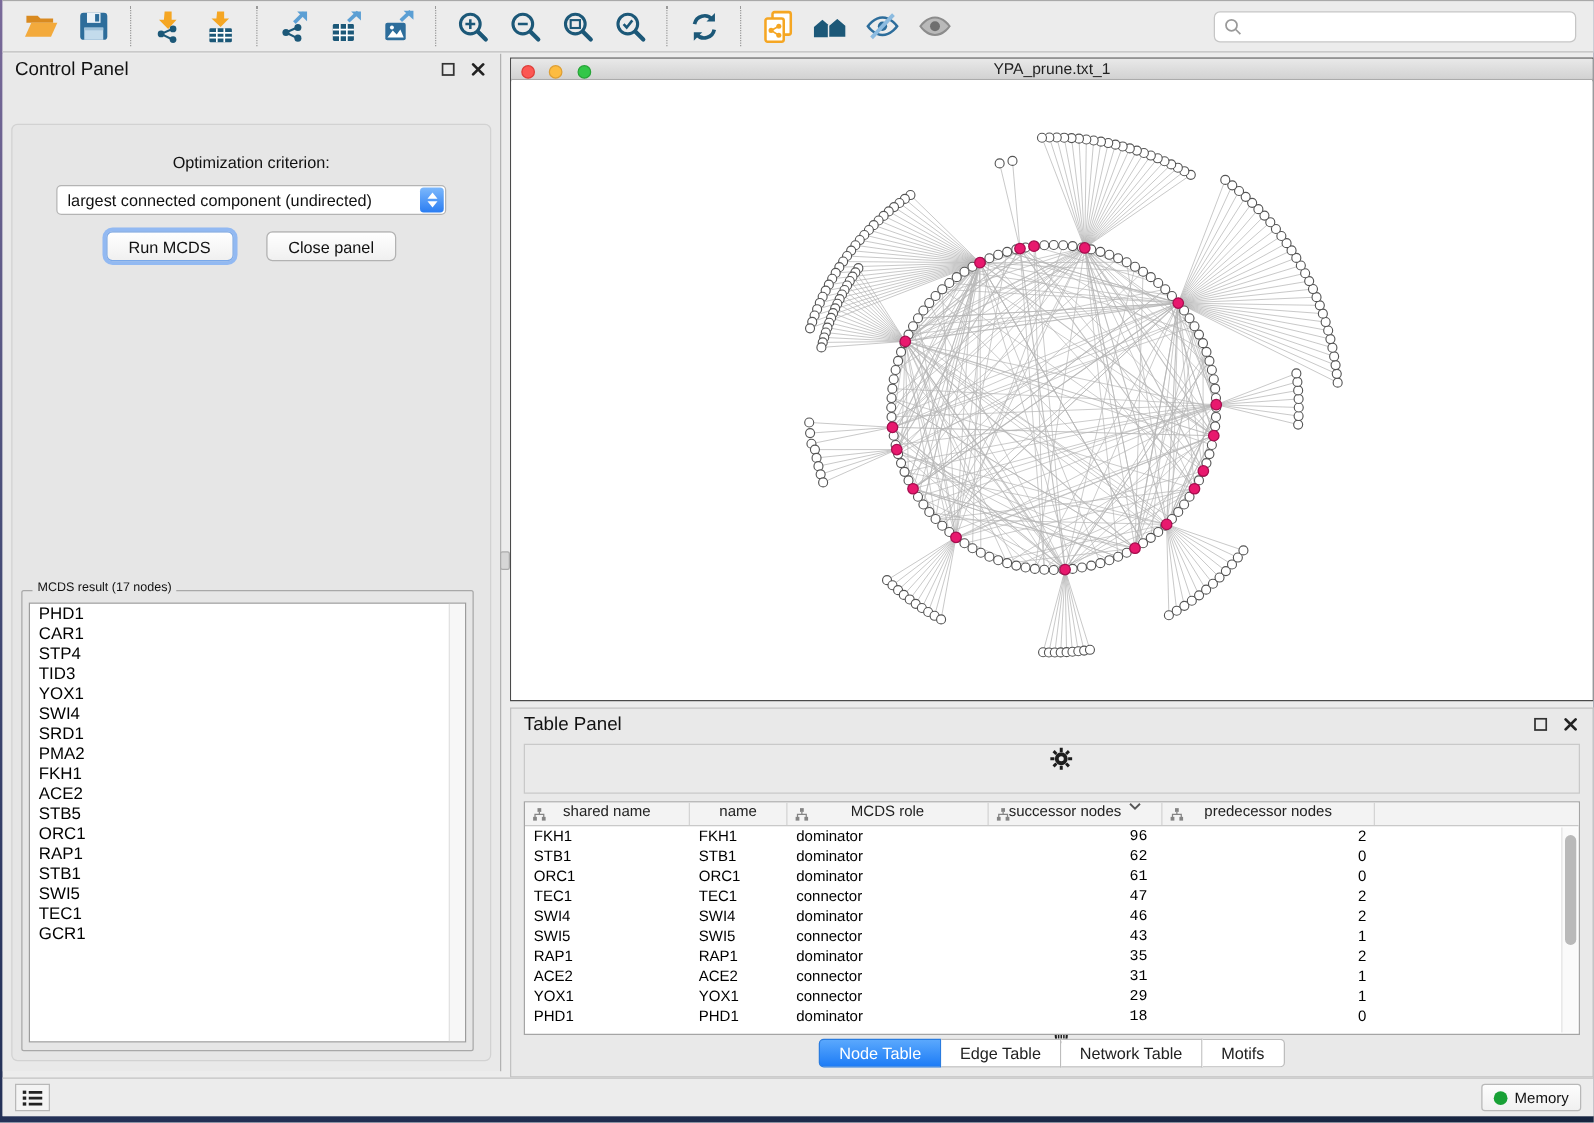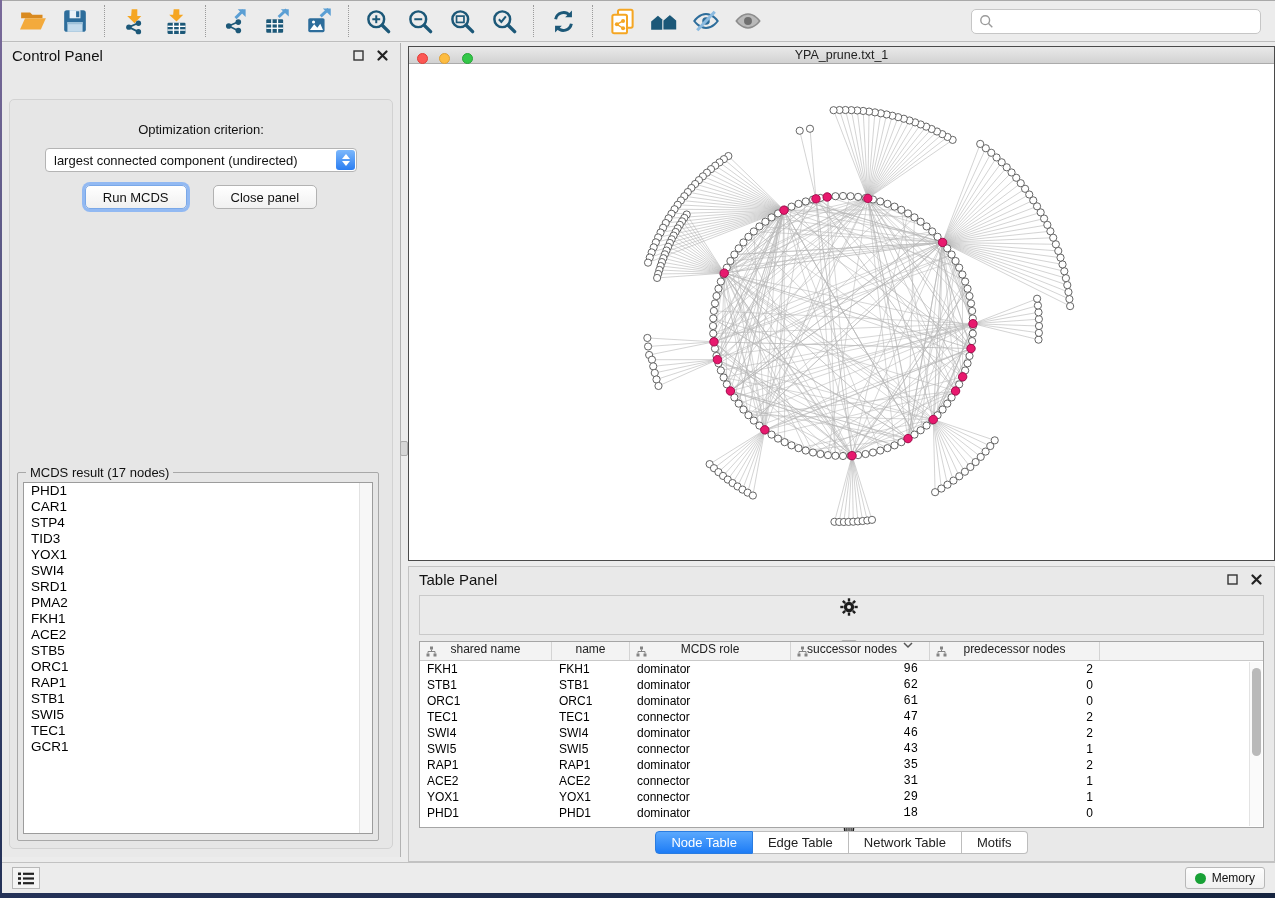--- a/index.html
+++ b/index.html
@@ -30,21 +30,21 @@
   .crit-label { text-align:center; font-size:13px; color:#111; margin-top:22px; }
   .combo { width:312px; height:24px; margin:11px auto 0; background:#fff; border:1px solid #b4b4b4; border-radius:4px; display:flex; align-items:center; position:relative; }
   .combo .val { flex:1; font-size:13px; padding-left:8px; color:#111; white-space:nowrap; }
   .stepper { width:19px; height:20px; margin-right:1px; border-radius:3px; background:linear-gradient(#7cb8fc,#2a7df2); display:flex; flex-direction:column; align-items:center; justify-content:center; gap:2px; }
   .stepper .up { width:0;height:0;border-left:4px solid transparent;border-right:4px solid transparent;border-bottom:5px solid #fff; }
   .stepper .dn { width:0;height:0;border-left:4px solid transparent;border-right:4px solid transparent;border-top:5px solid #fff; }
   .btn-row { display:flex; justify-content:center; gap:26px; margin-top:13px; }
   .pbtn { height:24px; padding:0 17px; font-size:13px; font-family:inherit; color:#111; background:linear-gradient(#ffffff,#f0f0f0); border:1px solid #b2b2b2; border-radius:5px; cursor:default; }
   .pbtn.focused { box-shadow:0 0 0 3px rgba(90,155,250,.6); border-color:#7aa8e8; }
   .groupbox { position:absolute; left:7px; right:13px; top:372px; bottom:7px; border:1px solid #a8a8a8; border-radius:2px; }
-  .groupbox .gtitle { position:absolute; top:-8px; left:8px; background:#e6e6e6; padding:0 4px; font-size:13px; color:#111; }
+  .groupbox .gtitle { position:absolute; top:-8px; left:8px; background:#e6e6e6; padding:0 4px; font-size:10px; color:#111; }
   .listbox { position:absolute; left:5px; right:5px; top:9px; bottom:6px; background:#fff; border:1px solid #9c9c9c; overflow:hidden; }
   .listtrack { position:absolute; right:0; top:0; bottom:0; width:13px; background:#f7f7f7; border-left:1px solid #e2e2e2; }
   .mcds-item { font-size:13.5px; line-height:16px; padding-left:7px; color:#000; }
 
   
   .netwin { position:absolute; left:406px; top:45px; right:0; height:515px; border:1px solid #4a4a4a; background:#fff; }
   .net-titlebar { height:17px; background:linear-gradient(#e9e9e9,#d2d2d2); border-bottom:1px solid #ababab; position:relative; display:flex; align-items:center; justify-content:center; }
   .tl { width:11px; height:11px; border-radius:50%; display:inline-block; margin-right:7px; }
   .tl-red   { background:#fc5753; border:1px solid #df3e39; }
   .tl-yel   { background:#fdbc40; border:1px solid #de9f34; }

